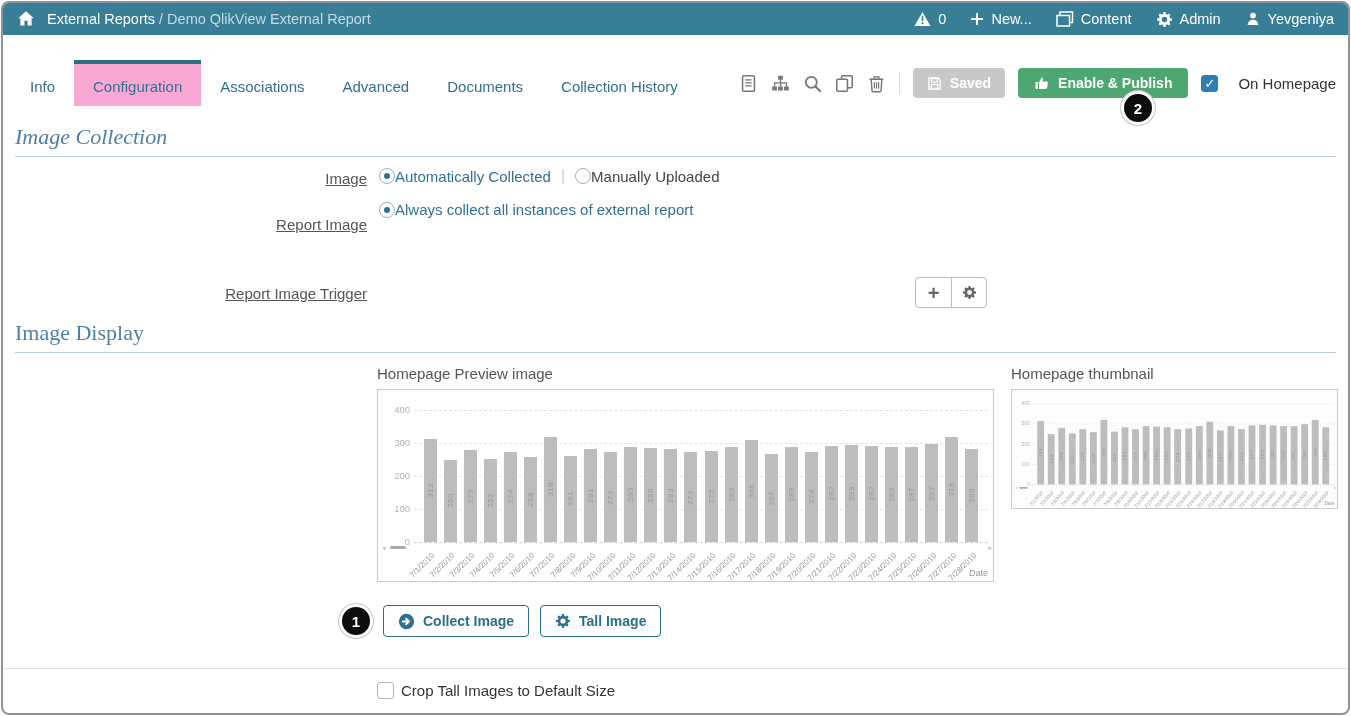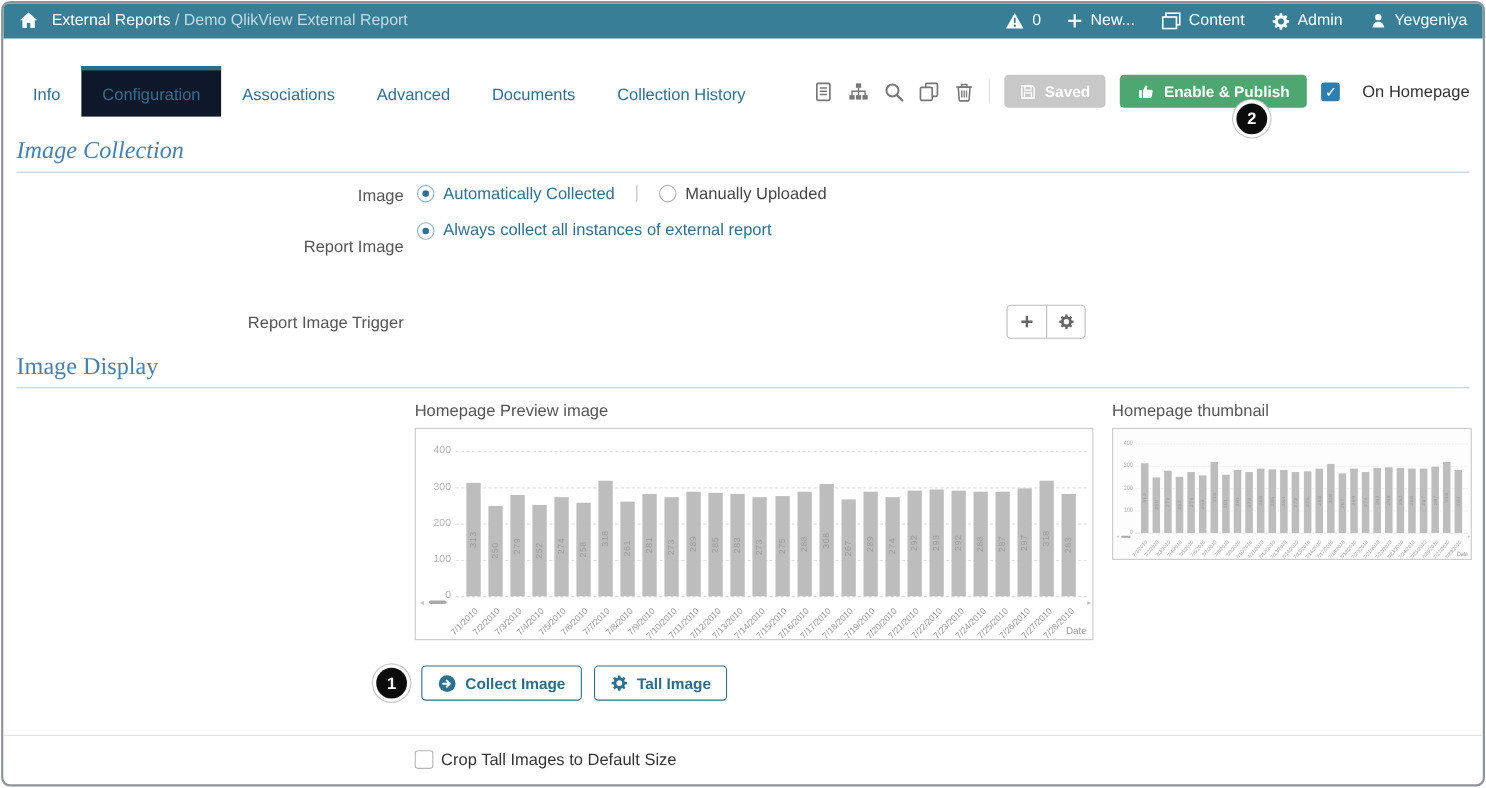--- a/index.html
+++ b/index.html
@@ -26,21 +26,21 @@
   .nav-right { margin-left:auto; display:flex; align-items:center; gap:24px; font-size:14.5px; }
   .nav-item { display:flex; align-items:center; gap:7px; cursor:pointer; white-space:nowrap; }
   .icon { display:inline-flex; align-items:center; justify-content:center; }
 
   
   .tabs-row { position:absolute; left:8px; top:57px; right:10px; height:46px; display:flex; align-items:stretch; }
   .tab {
     padding:14px 19px 12px 19px; font-size:15px; color:#31708f; cursor:pointer;
     border-top:4px solid transparent; white-space:nowrap;
   }
-  .tab.active { background:#0f172a; border-top:4px solid #2d6e87; color:#31708f; }
+  .tab.active { background:#f9a8d4; border-top:4px solid #2d6e87; color:#31708f; }
   .toolbar { position:absolute; right:12px; top:63px; height:34px; display:flex; align-items:center; gap:13px; }
   .tool-icon { width:19px; height:19px; color:#777; cursor:pointer; display:inline-flex; }
   .tool-sep { width:1px; height:22px; background:#ddd; }
   .btn { border-radius:4px; font-size:14px; font-weight:bold; display:inline-flex; align-items:center; gap:8px; cursor:pointer; white-space:nowrap; }
   .btn-saved { background:#c8c8c8; color:#fff; padding:7px 14px; }
   .btn-publish { background:#4ea770; color:#fff; padding:7px 16px; }
   .checkbox { width:17px; height:17px; border:1px solid #b5b5b5; border-radius:3px; background:#fff;
               display:inline-flex; align-items:center; justify-content:center; font-size:13px; color:#fff; cursor:pointer; }
   .checkbox.checked { background:#2e7fb0; border-color:#2e7fb0; }
   .chk-label { font-size:15px; color:#333; margin-left:7px; }
@@ -53,26 +53,26 @@
   }
   .ann-2 { left:1121px; top:91px; }
   .ann-1 { left:339px; top:604px; }
 
   
   .sec-title { position:absolute; left:12px; font-family:"Liberation Serif", serif; font-size:22px; color:#4d80a6; }
   .sec-rule { position:absolute; left:12px; right:12px; border-top:1px solid #bbd0dc; }
   #ic-title { top:121px;font-style:italic; } #ic-rule { top:153px; }
   #id-title { top:317px; } #id-rule { top:349px; }
 
-  .row-label { position:absolute; width:364px; text-align:right; font-size:15px; color:#555; }
+  .row-label { position:absolute; width:364px; text-align:right; font-size:15px; color:#555;text-decoration:underline; }
   .radio { width:16px; height:16px; border-radius:50%; border:1px solid #b0b0b0; background:#fff; display:inline-block;
            position:relative; vertical-align:-3px; cursor:pointer; flex:none; }
   .radio.sel { border-color:#8fb3c6; }
   .radio.sel::after { content:""; position:absolute; left:4px; top:4px; width:6px; height:6px; border-radius:50%; background:#31708f; }
-  .opt { position:absolute; display:flex; align-items:center; gap:8px; font-size:15px; }
+  .opt { position:absolute; display:flex; align-items:center; font-size:15px; }
   .opt .sel-text { color:#31708f; }
   .opt .unsel-text { color:#444; }
   .opt-sep { color:#ccc; margin:0 10px; font-size:16px; }
 
   .select {
     position:absolute; left:376px; top:274px; width:524px; height:31px;
     border:1px solid #bbb; border-radius:4px; background:#fff; display:flex; align-items:center;
     padding:0 10px; font-size:15px; color:#31708f; cursor:pointer;
   }
   .select .caret { margin-left:auto; width:0; height:0; border-left:5px solid transparent; border-right:5px solid transparent; border-top:5px solid #888; }

